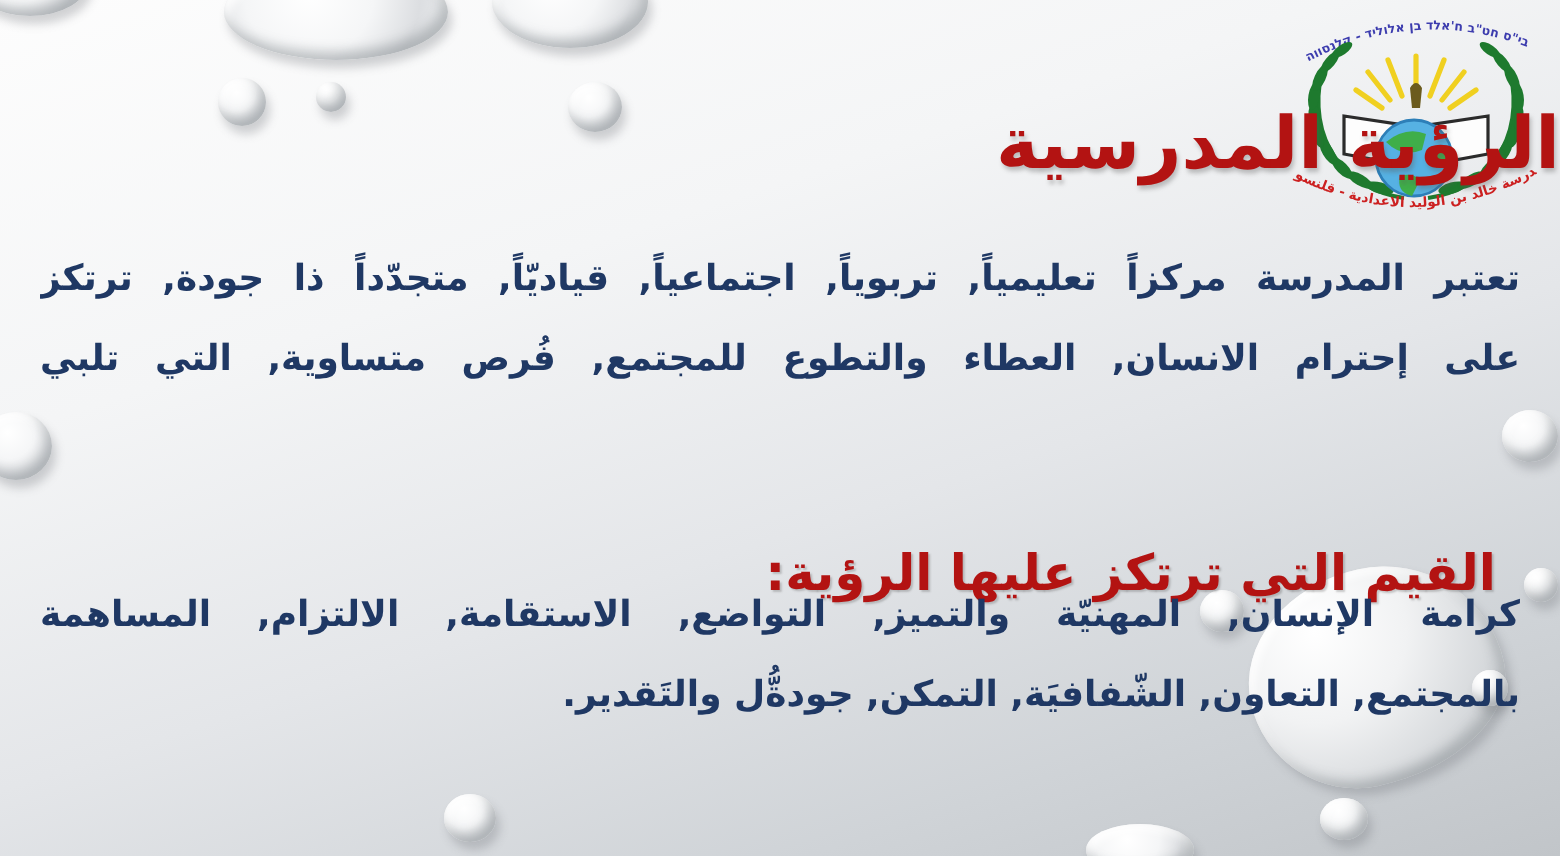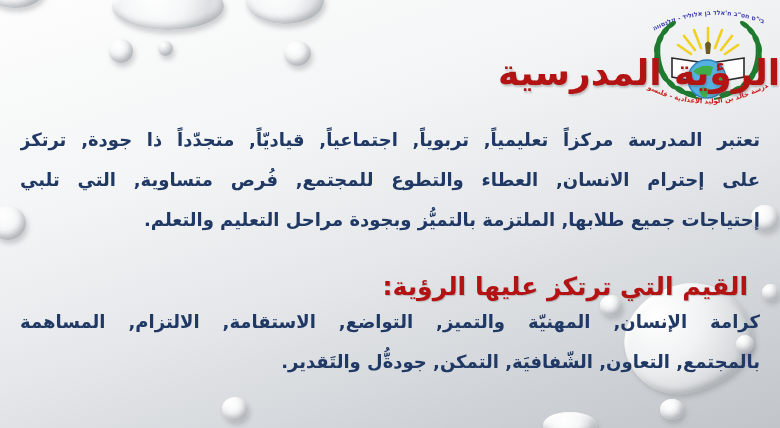--- a/index.html
+++ b/index.html
@@ -34,21 +34,21 @@
   .d14{left:222px;top:397px;width:26px;height:24px;}
   .d15{left:-10px;top:206px;width:36px;height:34px;}
   
   .title{
     position:absolute;top:52px;left:0;right:0;margin:0;z-index:2;
     text-align:right;font-size:36px;font-weight:bold;color:#b31312;
     text-shadow:1px 2px 2px rgba(90,90,90,.35);
   }
   .para{position:absolute;right:20px;left:20px;z-index:2;}
   .p1{top:120px;}
-  .p2{top:302px;}
+  .p2{top:288px;}
   .line{
     font-size:18px;font-weight:bold;color:#1f3864;line-height:40px;
     overflow:hidden;max-height:40px;
   }
   .just{text-align:justify;text-align-last:justify;}
   .last{text-align:right;}
   .subheading{
     position:absolute;top:260px;right:20px;left:20px;margin:12px;z-index:2;
     text-align:right;font-size:25px;font-weight:bold;color:#b31312;
     text-shadow:1px 1px 1px rgba(90,90,90,.30);
@@ -132,21 +132,20 @@
         <textPath href="#arcBot" startOffset="50%" text-anchor="middle">مدرسة خالد بن الوليد الاعدادية - قلنسوة</textPath>
       </text>
     </svg>
   </div>
 
   <h1 class="title">الرؤية المدرسية</h1>
 
   <div class="para p1">
     <div class="line just">تعتبر المدرسة مركزاً تعليمياً, تربوياً, اجتماعياً, قياديّاً, متجدّداً ذا جودة, ترتكز</div>
     <div class="line just">على إحترام الانسان, العطاء والتطوع للمجتمع, فُرص متساوية, التي تلبي</div>
-    <div class="line last">إحتياجات جميع طلابها, الملتزمة بالتميُّز وبجودة مراحل التعليم والتعلم.</div>
   </div>
 
   <h2 class="subheading">القيم التي ترتكز عليها الرؤية:</h2>
 
   <div class="para p2">
     <div class="line just">كرامة الإنسان, المهنيّة والتميز, التواضع, الاستقامة, الالتزام, المساهمة</div>
     <div class="line last">بالمجتمع, التعاون, الشّفافيَة, التمكن, جودةُّل والتَقدير.</div>
   </div>
 
 </div>

